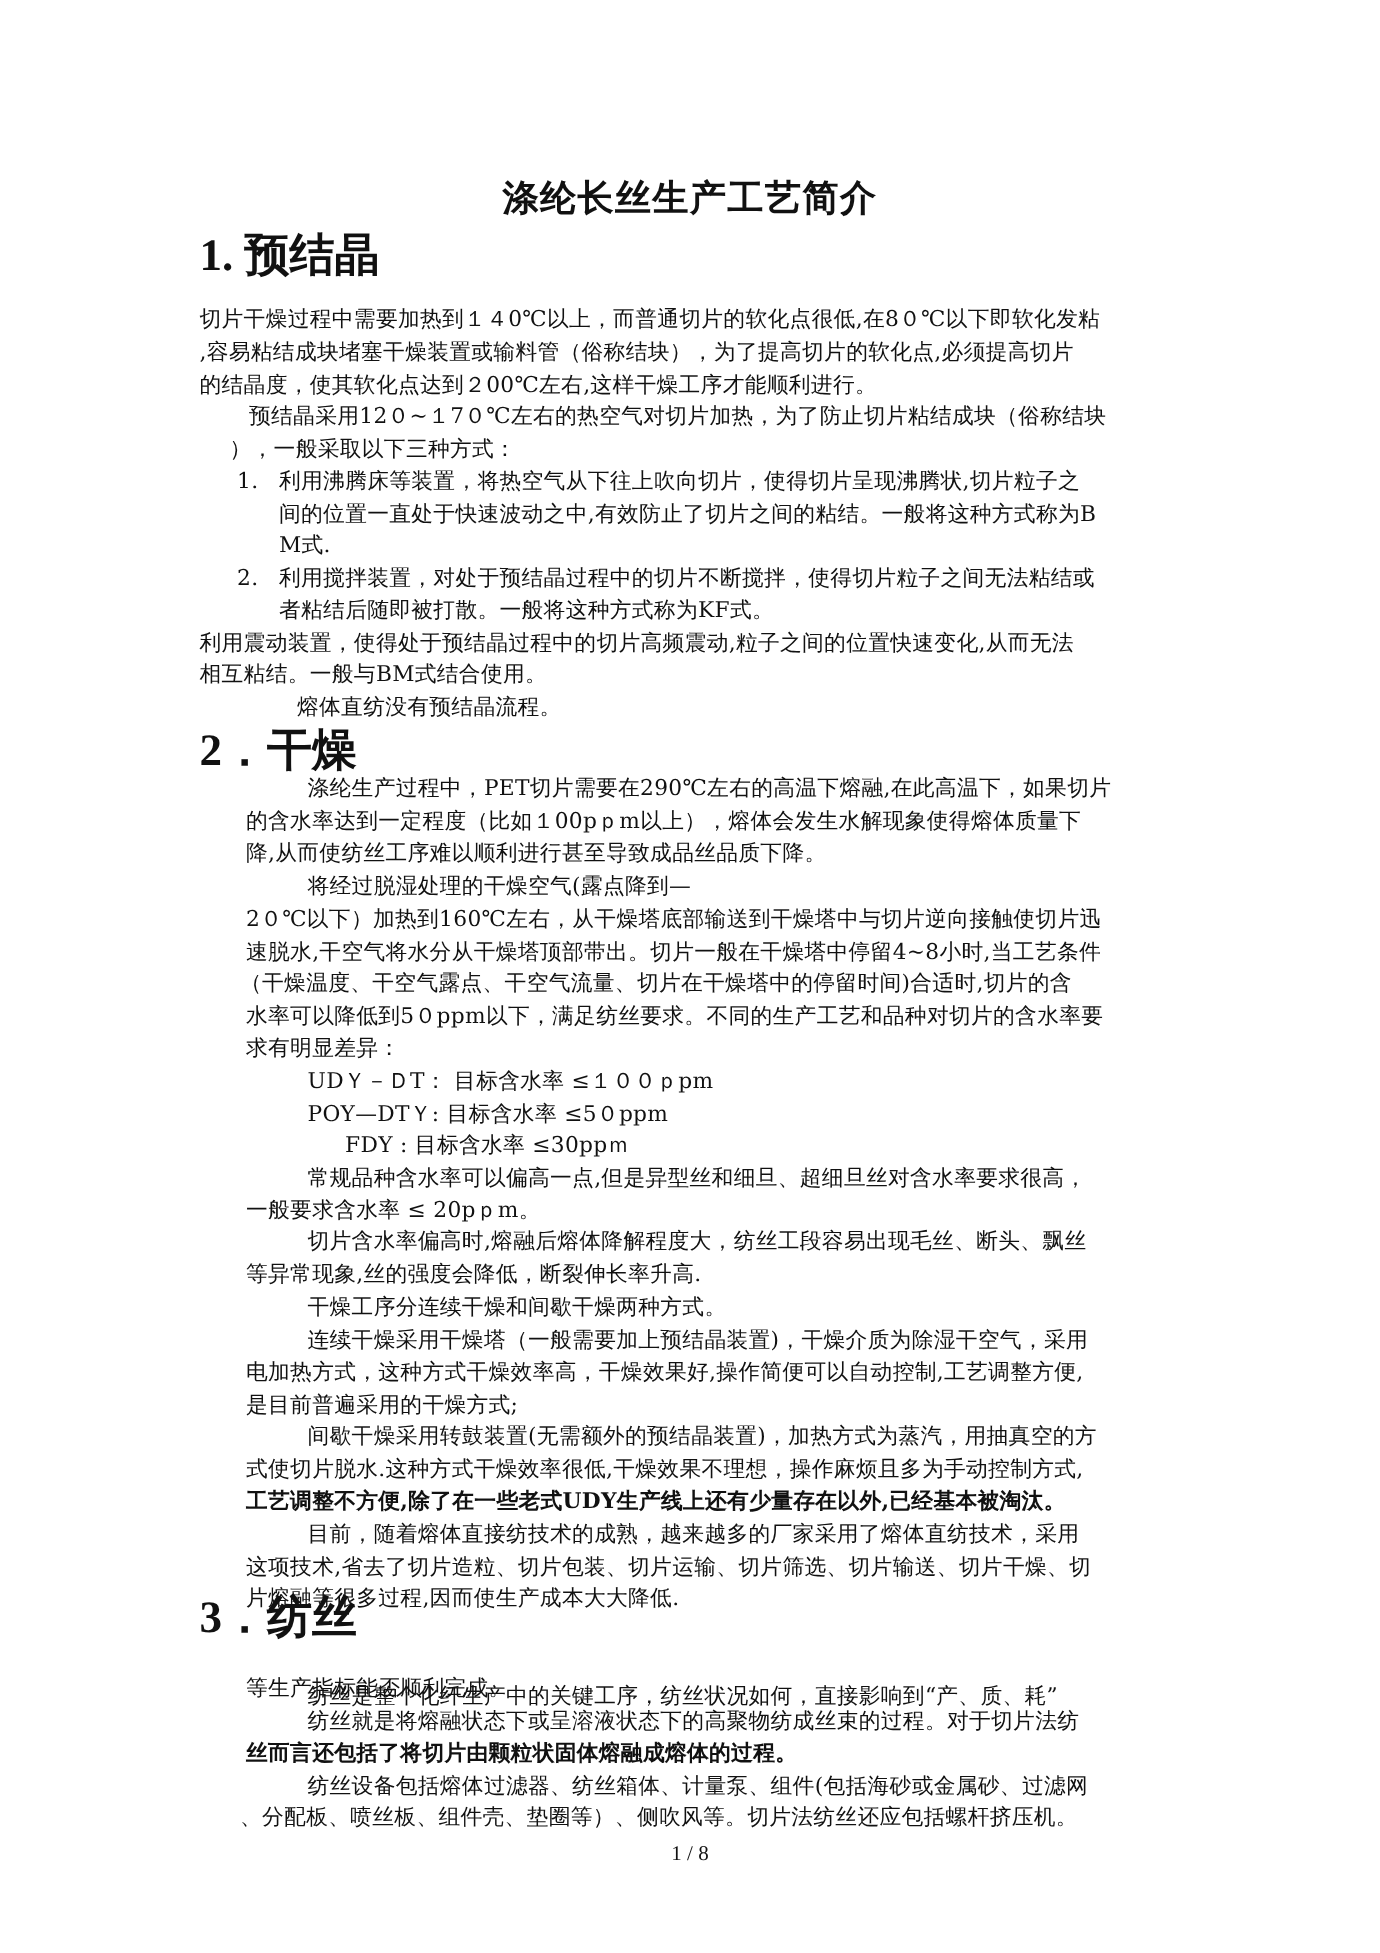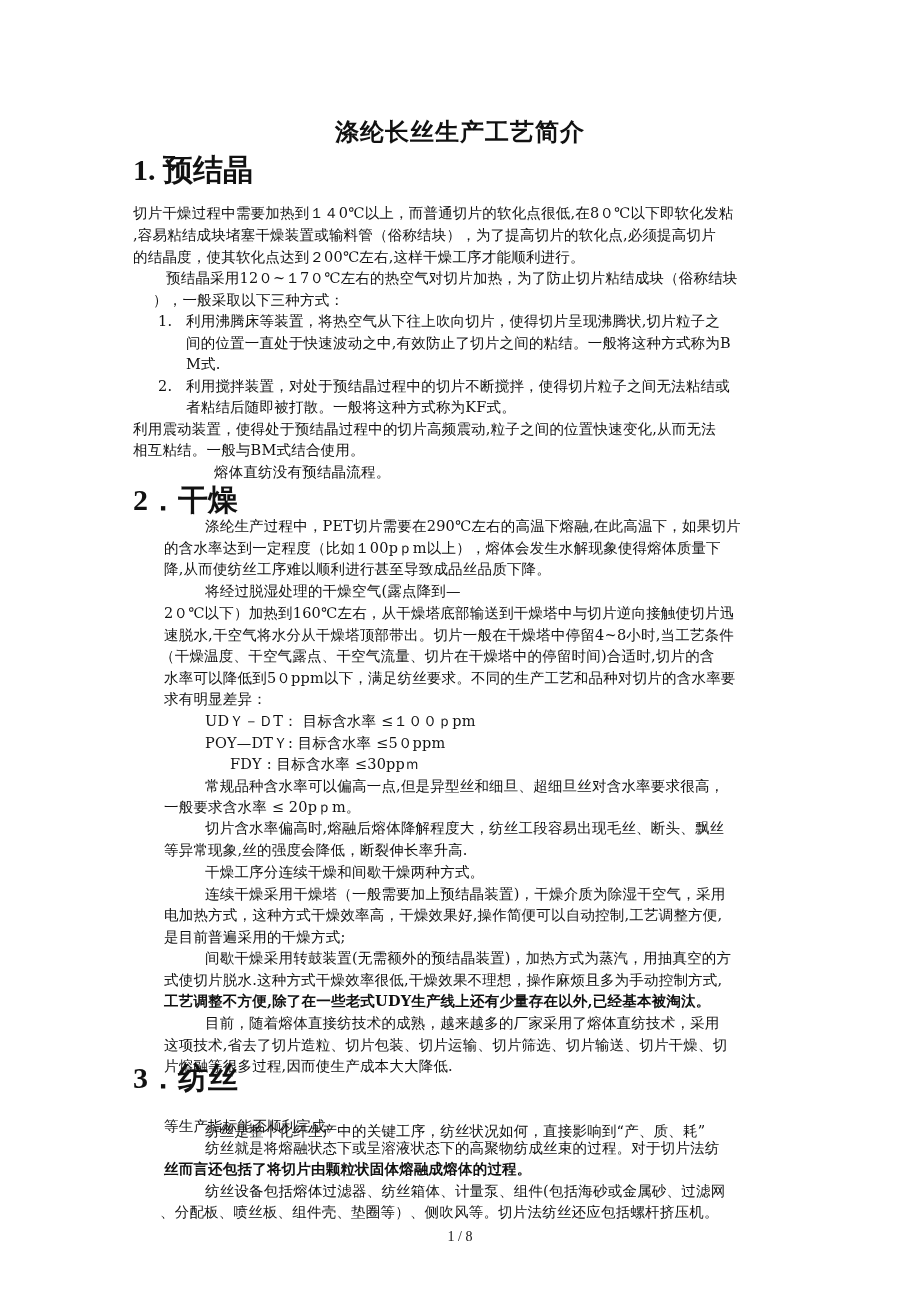--- a/index.html
+++ b/index.html
@@ -28,21 +28,21 @@
   <div class="abs ln" style="left:133px; top:290px;margin-left:20px;">），一般采取以下三种方式：</div>
   <div class="abs ln" style="left:158px; top:311px;">1.</div>
   <div class="abs ln" style="left:186px; top:311px;">利用沸腾床等装置，将热空气从下往上吹向切片，使得切片呈现沸腾状,切片粒子之</div>
   <div class="abs ln" style="left:186px; top:333px;">间的位置一直处于快速波动之中,有效防止了切片之间的粘结。一般将这种方式称为B</div>
   <div class="abs ln" style="left:186px; top:354px;">M式.</div>
   <div class="abs ln" style="left:158px; top:376px;">2.</div>
   <div class="abs ln" style="left:186px; top:376px;">利用搅拌装置，对处于预结晶过程中的切片不断搅拌，使得切片粒子之间无法粘结或</div>
   <div class="abs ln" style="left:186px; top:397px;">者粘结后随即被打散。一般将这种方式称为KF式。</div>
   <div class="abs ln" style="left:133px; top:419px;">利用震动装置，使得处于预结晶过程中的切片高频震动,粒子之间的位置快速变化,从而无法</div>
   <div class="abs ln" style="left:133px; top:440px;">相互粘结。一般与BM式结合使用。</div>
-  <div class="abs ln" style="left:198px; top:462px;margin-left:16px;">熔体直纺没有预结晶流程。</div>
+  <div class="abs ln" style="left:198px; top:462px;">熔体直纺没有预结晶流程。</div>
 
   <div class="abs h1" style="top:480px;">2．干燥</div>
   <div class="abs ln" style="left:205px; top:516px;">涤纶生产过程中，PET切片需要在290℃左右的高温下熔融,在此高温下，如果切片</div>
   <div class="abs ln" style="left:164px; top:538px;">的含水率达到一定程度（比如１00pｐm以上），熔体会发生水解现象使得熔体质量下</div>
   <div class="abs ln" style="left:164px; top:559px;">降,从而使纺丝工序难以顺利进行甚至导致成品丝品质下降。</div>
   <div class="abs ln" style="left:205px; top:581px;">将经过脱湿处理的干燥空气(露点降到—</div>
   <div class="abs ln" style="left:164px; top:603px;">2０℃以下）加热到160℃左右，从干燥塔底部输送到干燥塔中与切片逆向接触使切片迅</div>
   <div class="abs ln" style="left:164px; top:625px;">速脱水,干空气将水分从干燥塔顶部带出。切片一般在干燥塔中停留4~8小时,当工艺条件</div>
   <div class="abs ln" style="left:160px; top:646px;">（干燥温度、干空气露点、干空气流量、切片在干燥塔中的停留时间)合适时,切片的含</div>
   <div class="abs ln" style="left:164px; top:668px;">水率可以降低到5０ppm以下，满足纺丝要求。不同的生产工艺和品种对切片的含水率要</div>

